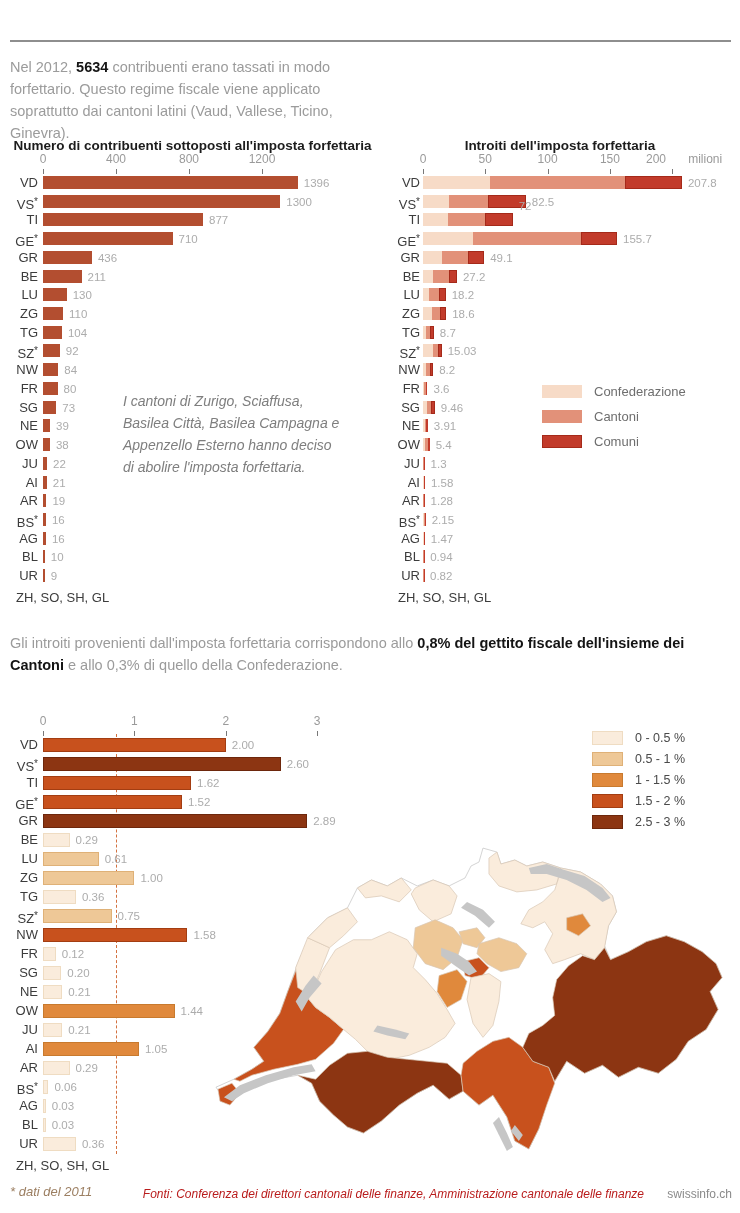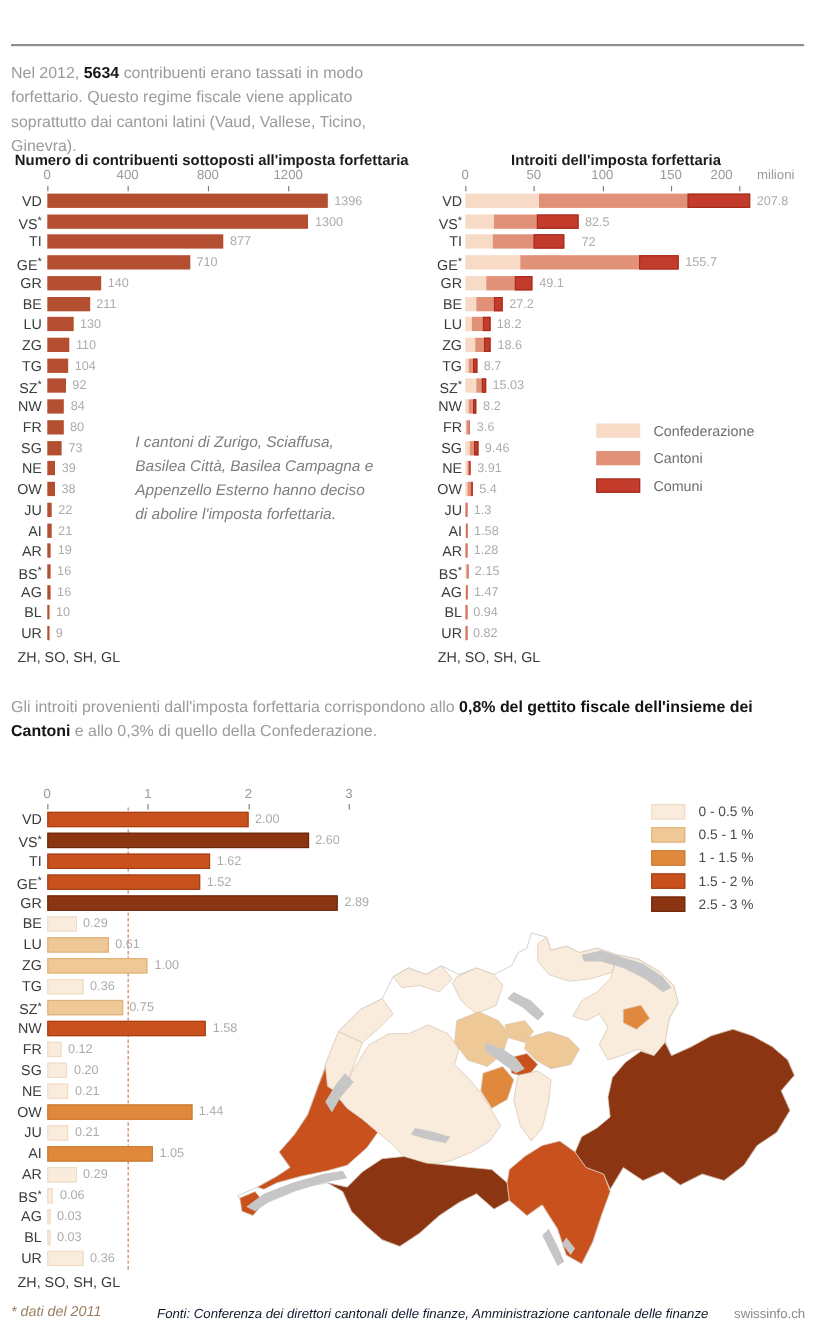--- a/index.html
+++ b/index.html
@@ -29,21 +29,21 @@
   .legend2 .sw{width:40px;height:13px;margin-right:12px;}
   .legend2 .lb{font-size:13px;color:#6e6e6e;}
   .middle{position:absolute;left:10px;top:632px;width:724px;margin:0;font-size:14.5px;line-height:22px;color:#9b9b9b;}
   .dash{position:absolute;left:106px;top:46px;height:420px;width:0;border-left:1px dashed #d3713f;}
   .maplegend{position:absolute;left:592px;top:731px;}
   .maplegend .item{display:flex;align-items:center;margin-bottom:7px;}
   .maplegend .sw{width:31px;height:14px;margin-right:12px;box-sizing:border-box;}
   .maplegend .lb{font-size:12.5px;color:#4a4a4a;}
   .map{position:absolute;left:212px;top:836px;width:528px;height:334px;}
   .footnote{position:absolute;left:10px;top:1184px;font-size:13px;font-style:italic;color:#9c7f62;}
-  .source{position:absolute;right:96px;top:1187px;font-size:12px;font-style:italic;color:#0f172a;}
+  .source{position:absolute;right:96px;top:1187px;font-size:12px;font-style:italic;color:#b91c1c;}
   .brand{position:absolute;right:8px;top:1187px;font-size:12px;color:#8a8a8a;}
 </style>
 </head>
 <body>
 
 <div class="page">
   <div class="rule"></div>
 
   <p class="intro left"><span>Nel 2012, </span><b>5634</b><span> contribuenti erano tassati in modo forfettario. Questo regime fiscale viene applicato soprattutto dai cantoni latini (Vaud, Vallese, Ticino, Ginevra).</span></p>
 
@@ -68,21 +68,21 @@
       <div class="bar" style="left: 33px; top: 56.72px; width: 237.25px; height: 13px; box-sizing: border-box; background: rgb(179, 78, 48);"></div>
       <div class="vlabel" style="left: 276.25px; top: 56.72px;">1300</div>
       <div class="clabel" style="left: 0px; top: 74.44px; width: 28px;">TI</div>
       <div class="bar" style="left: 33px; top: 75.44px; width: 160.053px; height: 13px; box-sizing: border-box; background: rgb(179, 78, 48);"></div>
       <div class="vlabel" style="left: 199.053px; top: 75.44px;">877</div>
       <div class="clabel" style="left: 0px; top: 93.16px; width: 28px;">GE<span class="ast">*</span></div>
       <div class="bar" style="left: 33px; top: 94.16px; width: 129.575px; height: 13px; box-sizing: border-box; background: rgb(179, 78, 48);"></div>
       <div class="vlabel" style="left: 168.575px; top: 94.16px;">710</div>
       <div class="clabel" style="left: 0px; top: 111.88px; width: 28px;">GR</div>
       <div class="bar" style="left: 33px; top: 112.88px; width: 48.91px; height: 13px; box-sizing: border-box; background: rgb(179, 78, 48);"></div>
-      <div class="vlabel" style="left: 87.91px; top: 112.88px;">140</div>
+      <div class="vlabel" style="left: 87.91px; top: 112.88px;">436</div>
       <div class="clabel" style="left: 0px; top: 130.6px; width: 28px;">BE</div>
       <div class="bar" style="left: 33px; top: 131.6px; width: 38.5075px; height: 13px; box-sizing: border-box; background: rgb(179, 78, 48);"></div>
       <div class="vlabel" style="left: 77.5075px; top: 131.6px;">211</div>
       <div class="clabel" style="left: 0px; top: 149.32px; width: 28px;">LU</div>
       <div class="bar" style="left: 33px; top: 150.32px; width: 23.725px; height: 13px; box-sizing: border-box; background: rgb(179, 78, 48);"></div>
       <div class="vlabel" style="left: 62.725px; top: 150.32px;">130</div>
       <div class="clabel" style="left: 0px; top: 168.04px; width: 28px;">ZG</div>
       <div class="bar" style="left: 33px; top: 169.04px; width: 20.075px; height: 13px; box-sizing: border-box; background: rgb(179, 78, 48);"></div>
       <div class="vlabel" style="left: 59.075px; top: 169.04px;">110</div>
       <div class="clabel" style="left: 0px; top: 186.76px; width: 28px;">TG</div>
@@ -164,21 +164,21 @@
       <div class="vlabel" style="left: 307.919px; top: 38px;">207.8</div>
       <div class="clabel" style="left: 0px; top: 55.72px; width: 40px;">VS<span class="ast">*</span></div>
       <div class="seg" style="left: 43px; top: 56.72px; width: 26.166px; height: 13px; background: rgb(247, 219, 199); box-sizing: border-box;"></div>
       <div class="seg" style="left: 69.166px; top: 56.72px; width: 38.626px; height: 13px; background: rgb(226, 145, 121); box-sizing: border-box;"></div>
       <div class="seg" style="left: 107.792px; top: 56.72px; width: 38.003px; height: 13px; background: rgb(194, 59, 43); box-sizing: border-box; border: 1px solid rgb(165, 42, 26);"></div>
       <div class="vlabel" style="left: 151.795px; top: 56.72px;">82.5</div>
       <div class="clabel" style="left: 0px; top: 74.44px; width: 40px;">TI</div>
       <div class="seg" style="left: 43px; top: 75.44px; width: 24.92px; height: 13px; background: rgb(247, 219, 199); box-sizing: border-box;"></div>
       <div class="seg" style="left: 67.92px; top: 75.44px; width: 37.38px; height: 13px; background: rgb(226, 145, 121); box-sizing: border-box;"></div>
       <div class="seg" style="left: 105.3px; top: 75.44px; width: 27.412px; height: 13px; background: rgb(194, 59, 43); box-sizing: border-box; border: 1px solid rgb(165, 42, 26);"></div>
-      <div class="vlabel" style="left: 138.712px; top: 76px; margin-left: 10px;">72</div>
+      <div class="vlabel" style="left: 138.712px; top: 61px;">72</div>
       <div class="clabel" style="left: 0px; top: 93.16px; width: 40px;">GE<span class="ast">*</span></div>
       <div class="seg" style="left: 43px; top: 94.16px; width: 49.84px; height: 13px; background: rgb(247, 219, 199); box-sizing: border-box;"></div>
       <div class="seg" style="left: 92.84px; top: 94.16px; width: 108.402px; height: 13px; background: rgb(226, 145, 121); box-sizing: border-box;"></div>
       <div class="seg" style="left: 201.242px; top: 94.16px; width: 35.7602px; height: 13px; background: rgb(194, 59, 43); box-sizing: border-box; border: 1px solid rgb(165, 42, 26);"></div>
       <div class="vlabel" style="left: 243.002px; top: 94.16px;">155.7</div>
       <div class="clabel" style="left: 0px; top: 111.88px; width: 40px;">GR</div>
       <div class="seg" style="left: 43px; top: 112.88px; width: 18.69px; height: 13px; background: rgb(247, 219, 199); box-sizing: border-box;"></div>
       <div class="seg" style="left: 61.69px; top: 112.88px; width: 26.166px; height: 13px; background: rgb(226, 145, 121); box-sizing: border-box;"></div>
       <div class="seg" style="left: 87.856px; top: 112.88px; width: 16.3226px; height: 13px; background: rgb(194, 59, 43); box-sizing: border-box; border: 1px solid rgb(165, 42, 26);"></div>
       <div class="vlabel" style="left: 110.179px; top: 112.88px;">49.1</div>

